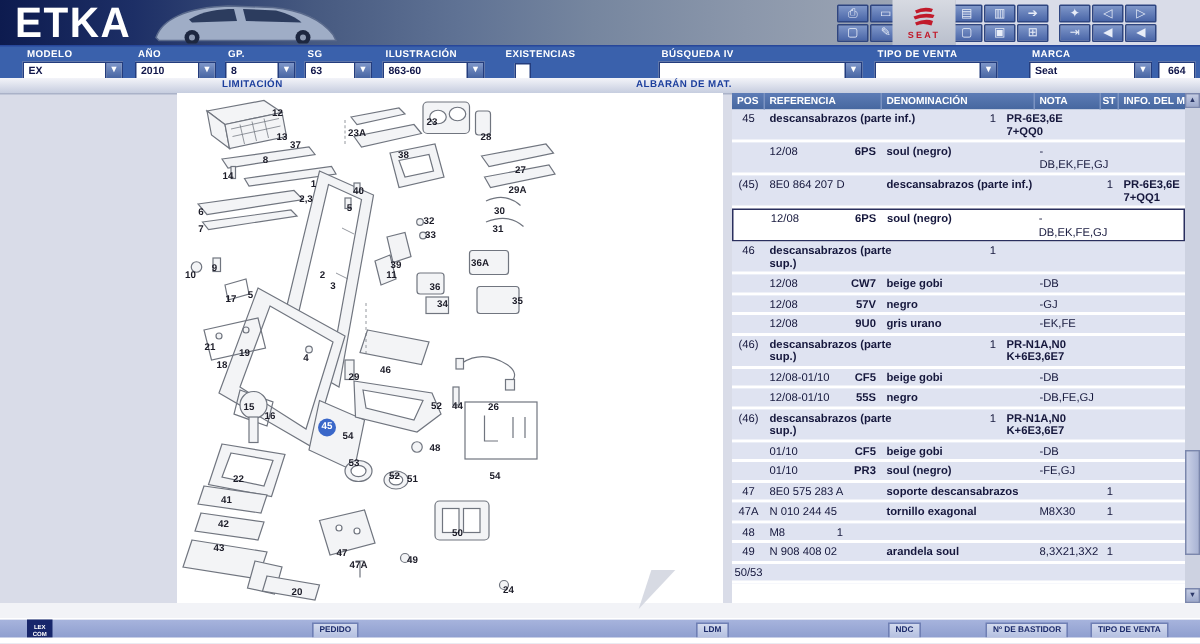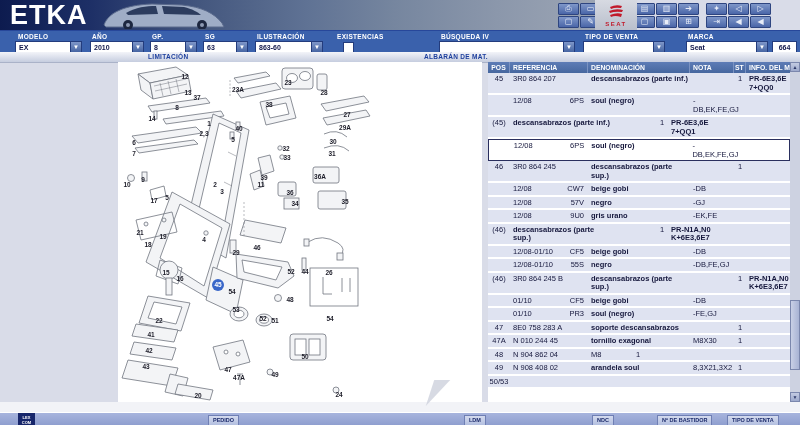--- a/index.html
+++ b/index.html
@@ -40,21 +40,21 @@
 
   
   .parts{position:absolute;left:488px;top:62px;width:302px;height:340px;background:#fff;overflow:hidden;}
   .thead{display:flex;background:linear-gradient(180deg,#5d7cb6,#46679f);height:11px;}
   .thead .hc{color:#fff;font-size:6.8px;font-weight:bold;line-height:11px;padding-left:3px;box-sizing:border-box;border-right:1px solid #7b93c2;white-space:nowrap;overflow:hidden;}
   .row{display:flex;background:#dfe3f1;border-bottom:2px solid #fff;cursor:pointer;}
   .row.sel{background:#fff;border:1px solid #2a2f5e;border-bottom:1px solid #2a2f5e;}
   .cell{font-size:7.5px;color:#15173c;padding:2px 0 1px 3px;box-sizing:border-box;line-height:8.5px;}
   .c-pos{width:22px;text-align:center;padding-left:0;}
   .c-ref{width:78px;display:flex;justify-content:space-between;padding-right:4px;}
-  .c-ref .code{font-weight:normal;}
+  .c-ref .code{font-weight:bold;}
   .c-den{width:102px;font-weight:bold;word-wrap:break-word;}
   .c-nota{width:44px;}
   .c-st{width:12px;text-align:center;padding-left:0;}
   .c-info{width:44px;font-weight:bold;word-break:break-all;}
 
   
   .vscroll{position:absolute;left:790px;top:62px;width:10px;height:340px;background:#cdd2e1;}
   .sb-btn{position:absolute;left:0;width:10px;height:10px;background:linear-gradient(180deg,#c3cbe2,#9da9cc);border:1px solid #7b87ad;box-sizing:border-box;color:#2c3868;font-size:5px;text-align:center;line-height:8px;cursor:pointer;}
   .sb-up{top:0;} .sb-dn{bottom:0;}
   .sb-thumb{position:absolute;left:0;top:238px;width:10px;height:70px;background:linear-gradient(90deg,#c9d0e6,#a8b3d4);border:1px solid #7b87ad;box-sizing:border-box;cursor:grab;}
@@ -351,62 +351,59 @@
       <div class="hc" style="width:22px;text-align:center;padding-left:0">POS</div>
       <div class="hc" style="width:78px">REFERENCIA</div>
       <div class="hc" style="width:102px">DENOMINACIÓN</div>
       <div class="hc" style="width:44px">NOTA</div>
       <div class="hc" style="width:12px;padding-left:1px">ST</div>
       <div class="hc" style="width:44px;border-right:none">INFO. DEL MODELO</div>
     </div>
     <div id="tbody">
         <div class="row">
           <div class="cell c-pos">45</div>
-          <div class="cell c-ref">
-            <span>3R0 864 207</span>
-          </div>
           <div class="cell c-den">descansabrazos (parte inf.)</div>
           <div class="cell c-nota"></div>
           <div class="cell c-st">1</div>
           <div class="cell c-info">PR-6E3,6E7+QQ0</div>
         </div>
         <div class="row">
           <div class="cell c-pos"></div>
           <div class="cell c-ref">
             <span>12/08</span>
             <span class="code">6PS</span>
           </div>
           <div class="cell c-den">soul (negro)</div>
           <div class="cell c-nota">-DB,EK,FE,GJ</div>
           <div class="cell c-st"></div>
           <div class="cell c-info"></div>
         </div>
         <div class="row">
           <div class="cell c-pos">(45)</div>
+          <div class="cell c-ref">
+            <span>8E0 864 207 D</span>
+          </div>
           <div class="cell c-den">descansabrazos (parte inf.)</div>
           <div class="cell c-nota"></div>
           <div class="cell c-st">1</div>
           <div class="cell c-info">PR-6E3,6E7+QQ1</div>
         </div>
         <div class="row sel">
           <div class="cell c-pos"></div>
           <div class="cell c-ref">
             <span>12/08</span>
             <span class="code">6PS</span>
           </div>
           <div class="cell c-den">soul (negro)</div>
           <div class="cell c-nota">-DB,EK,FE,GJ</div>
           <div class="cell c-st"></div>
           <div class="cell c-info"></div>
         </div>
         <div class="row">
           <div class="cell c-pos">46</div>
-          <div class="cell c-ref">
-            <span>3R0 864 245</span>
-          </div>
           <div class="cell c-den">descansabrazos (parte sup.)</div>
           <div class="cell c-nota"></div>
           <div class="cell c-st">1</div>
           <div class="cell c-info"></div>
         </div>
         <div class="row">
           <div class="cell c-pos"></div>
           <div class="cell c-ref">
             <span>12/08</span>
             <span class="code">CW7</span>
@@ -462,23 +459,20 @@
             <span>12/08-01/10</span>
             <span class="code">55S</span>
           </div>
           <div class="cell c-den">negro</div>
           <div class="cell c-nota">-DB,FE,GJ</div>
           <div class="cell c-st"></div>
           <div class="cell c-info"></div>
         </div>
         <div class="row">
           <div class="cell c-pos">(46)</div>
-          <div class="cell c-ref">
-            <span>3R0 864 245 B</span>
-          </div>
           <div class="cell c-den">descansabrazos (parte sup.)</div>
           <div class="cell c-nota"></div>
           <div class="cell c-st">1</div>
           <div class="cell c-info">PR-N1A,N0K+6E3,6E7</div>
         </div>
         <div class="row">
           <div class="cell c-pos"></div>
           <div class="cell c-ref">
             <span>01/10</span>
             <span class="code">CF5</span>
@@ -495,42 +489,39 @@
             <span class="code">PR3</span>
           </div>
           <div class="cell c-den">soul (negro)</div>
           <div class="cell c-nota">-FE,GJ</div>
           <div class="cell c-st"></div>
           <div class="cell c-info"></div>
         </div>
         <div class="row">
           <div class="cell c-pos">47</div>
           <div class="cell c-ref">
-            <span>8E0 758 283 A</span>
+            <span>8E0 575 283 A</span>
           </div>
           <div class="cell c-den">soporte descansabrazos</div>
           <div class="cell c-nota"></div>
           <div class="cell c-st">1</div>
           <div class="cell c-info"></div>
         </div>
         <div class="row">
           <div class="cell c-pos">47A</div>
           <div class="cell c-ref">
             <span>N 010 244 45</span>
           </div>
           <div class="cell c-den">tornillo exagonal</div>
           <div class="cell c-nota">M8X30</div>
           <div class="cell c-st">1</div>
           <div class="cell c-info"></div>
         </div>
         <div class="row">
           <div class="cell c-pos">48</div>
-          <div class="cell c-ref">
-            <span>N 904 862 04</span>
-          </div>
           <div class="cell c-nota">M8</div>
           <div class="cell c-st">1</div>
           <div class="cell c-info"></div>
         </div>
         <div class="row">
           <div class="cell c-pos">49</div>
           <div class="cell c-ref">
             <span>N 908 408 02</span>
           </div>
           <div class="cell c-den">arandela soul</div>

